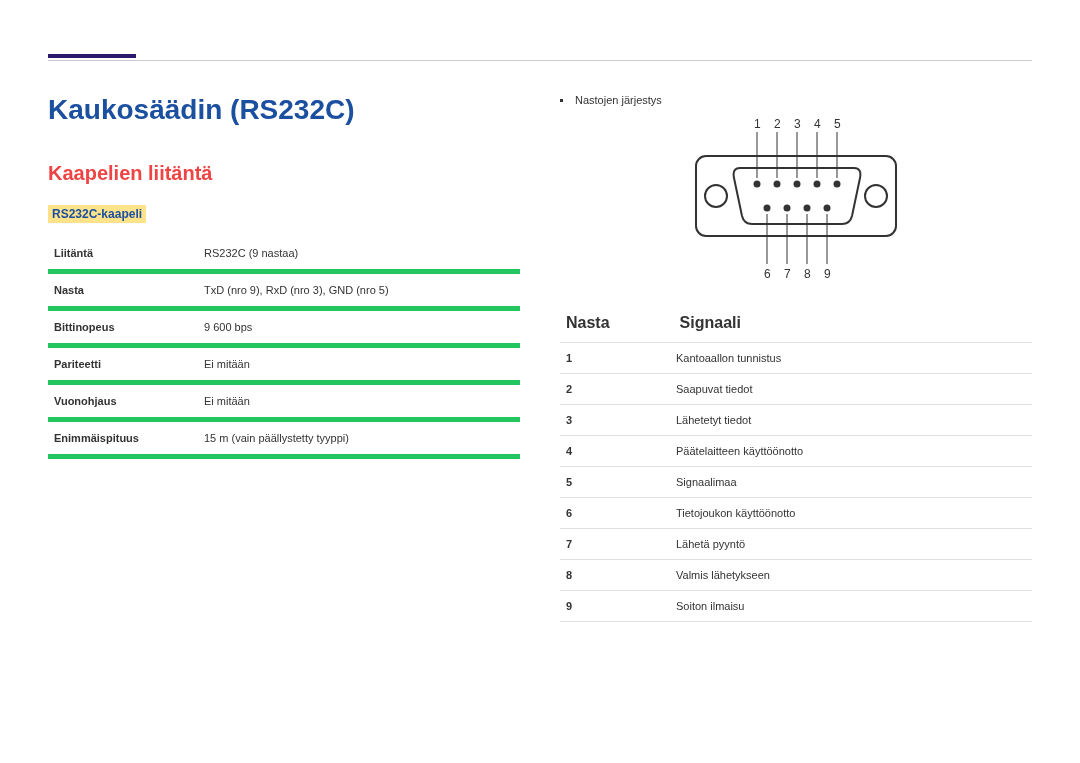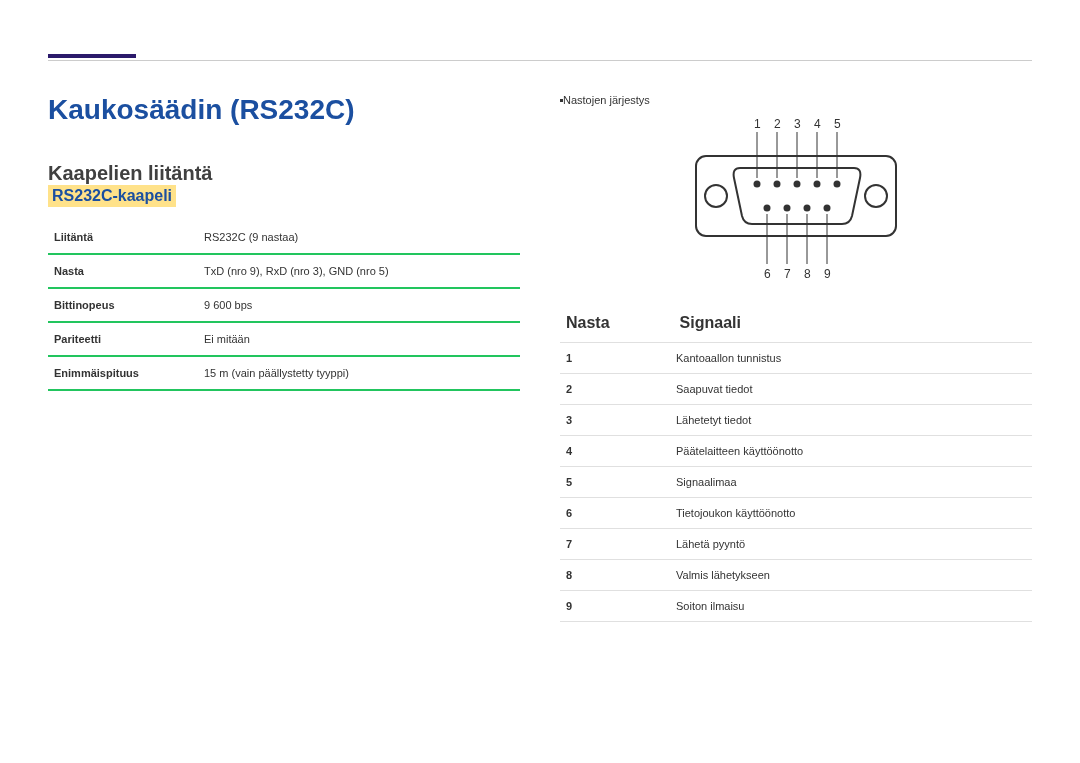--- a/index.html
+++ b/index.html
@@ -34,39 +34,40 @@
 .col { flex: 1 1 50%; }
 h1 {
   font-size: 28px;
   font-weight: 600;
   color: #1b4fa0;
   margin-bottom: 36px;
 }
 h2 {
   font-size: 20px;
   font-weight: 700;
-  color: #404040;
+  color: #ef4444;
+  margin-bottom: 20px;
 }
 h3 {
-  font-size: 16px;
+  font-size: 12px;
   font-weight: 700;
   color: #1b4fa0;
   display: inline-block;
   background: #ffe28a;
   padding: 2px 4px;
   margin-bottom: 14px;
 }
 .spec-table { width: 100%; border-collapse: collapse; font-size: 11px; }
 .spec-table td {
-  border-bottom: 2px solid #22c55e;
+  border-bottom: 5px solid #22c55e;
   padding: 10px 6px;
   vertical-align: middle;
 }
 .spec-table td:first-child { font-weight: 700; width: 150px; color: #333; }
-.bullet-row { font-size: 11px; color: #333; margin-bottom: 10px; display: flex; gap: 0; align-items: center; }
+.bullet-row { font-size: 11px; color: #333; margin-bottom: 10px; display: flex; gap: 12px; align-items: center; }
 .bullet-row .dot { width: 3px; height: 3px; background: #333; display: inline-block; }
 .connector-svg { display: block; margin: 0 auto 20px auto; }
 .signal-head {
   display: flex;
   gap: 70px;
   font-weight: 700;
   font-size: 16px;
   padding: 8px 6px 10px 6px;
   border-bottom: 1px solid #e0e0e0;
 }
@@ -104,20 +105,24 @@
           </tr>
           <tr>
             <td>Bittinopeus</td>
             <td>9 600 bps</td>
           </tr>
           <tr>
             <td>Pariteetti</td>
             <td>Ei mitään</td>
           </tr>
           <tr>
+            <td>Vuonohjaus</td>
+            <td>Ei mitään</td>
+          </tr>
+          <tr>
             <td>Enimmäispituus</td>
             <td>15 m (vain päällystetty tyyppi)</td>
           </tr>
         </tbody>
     </table>
   </div>
 
   <div class="col">
     <div class="bullet-row">
       <span class="dot"></span>

